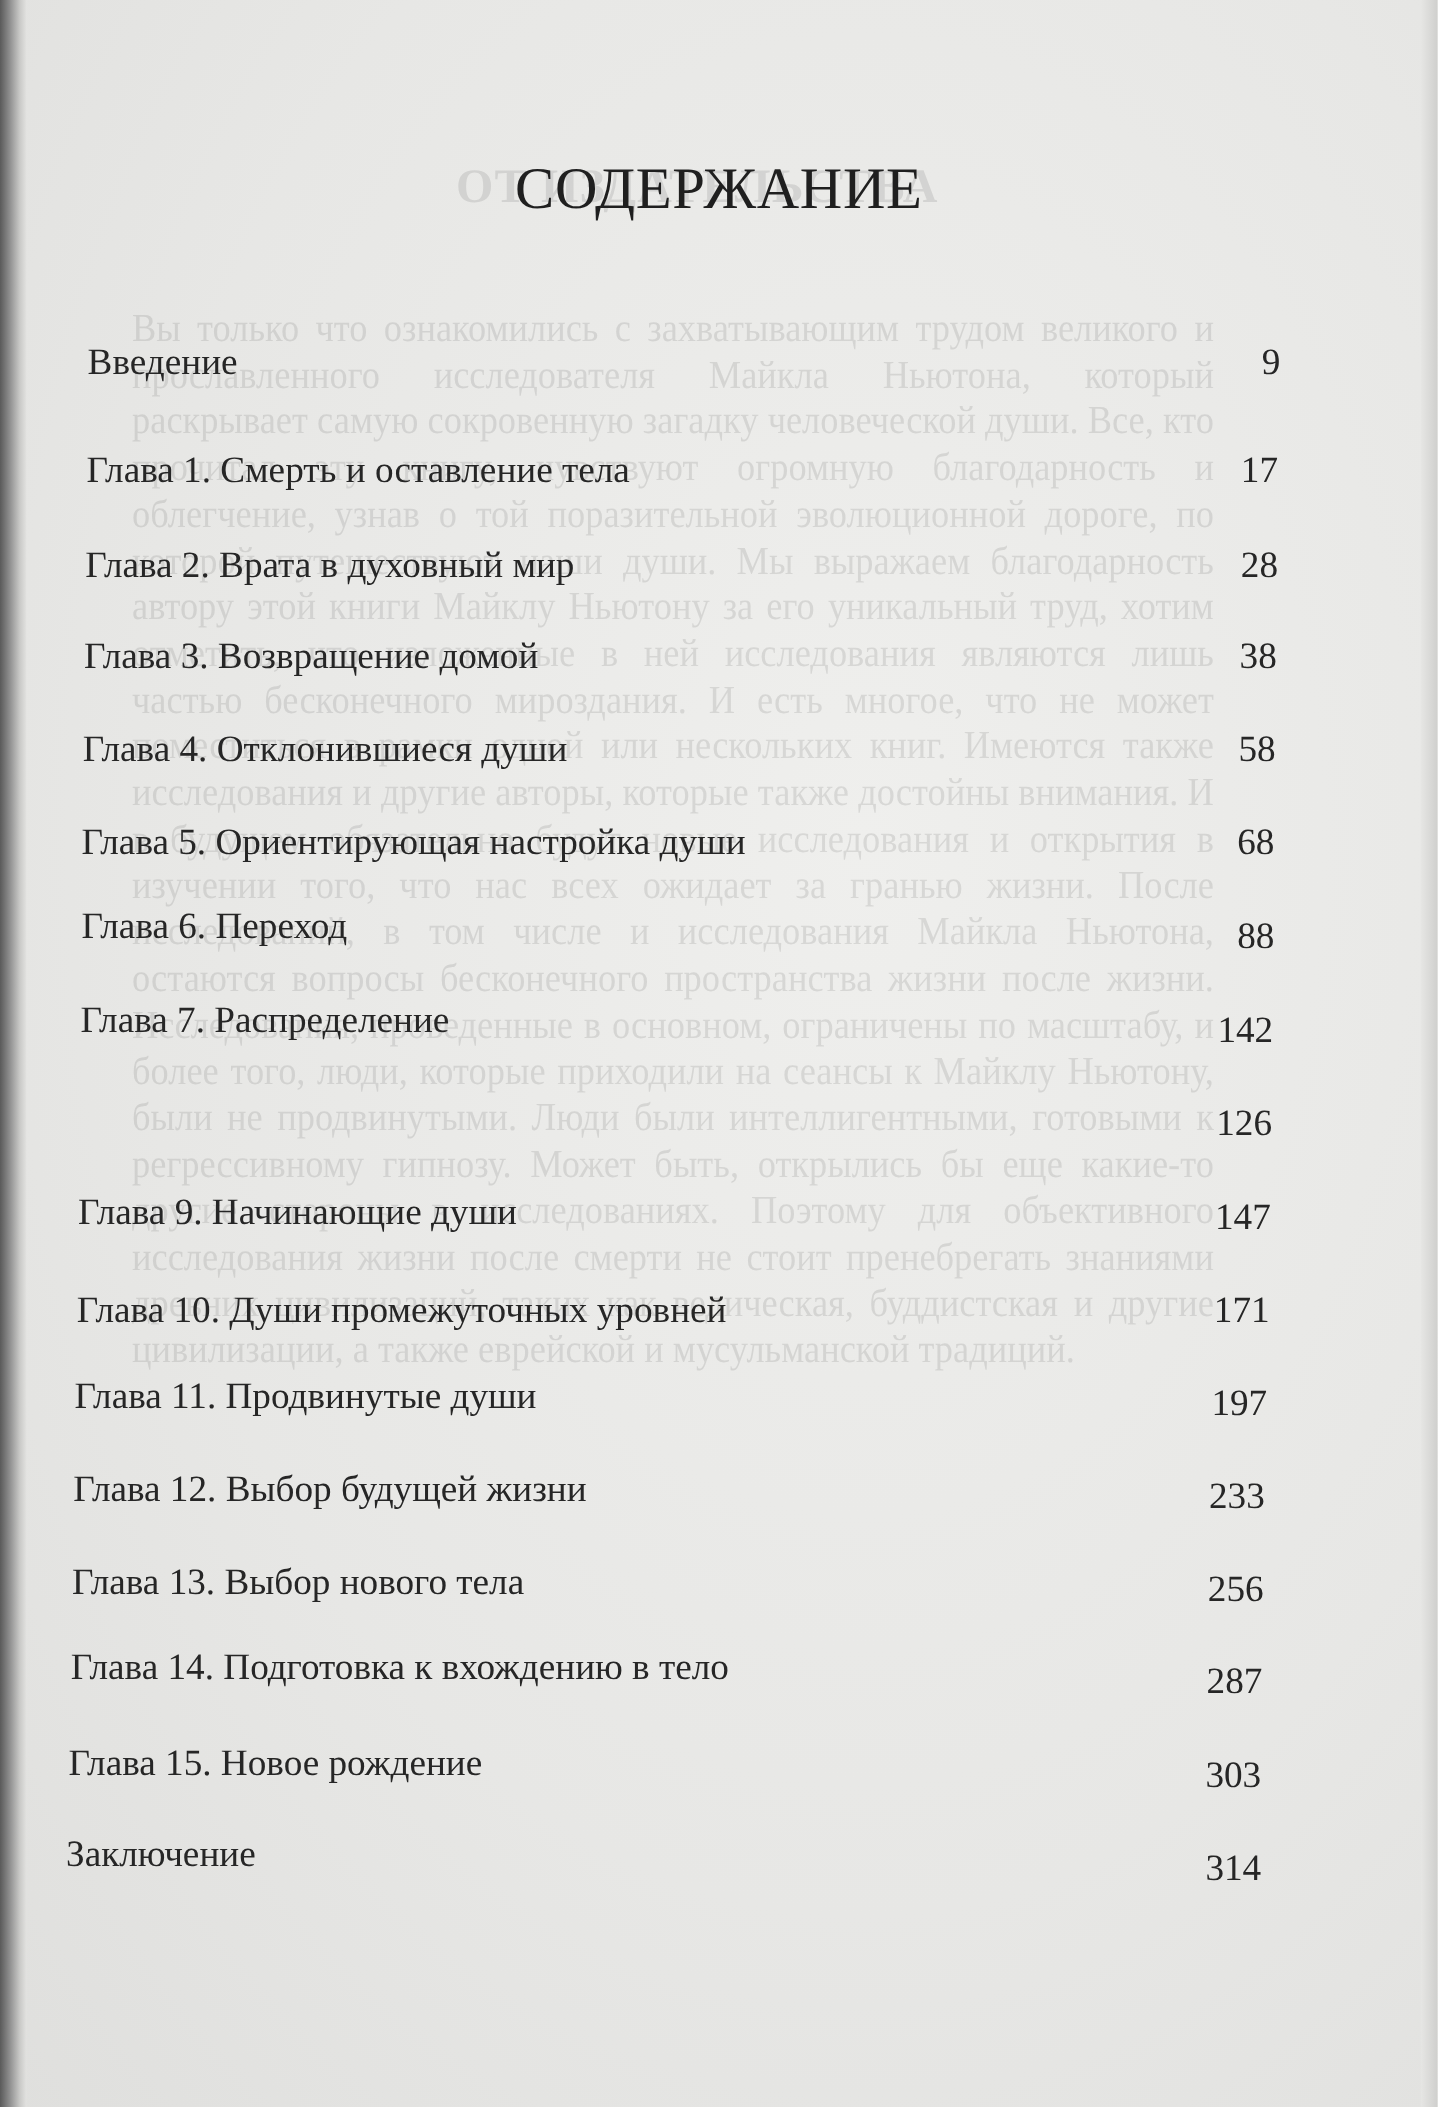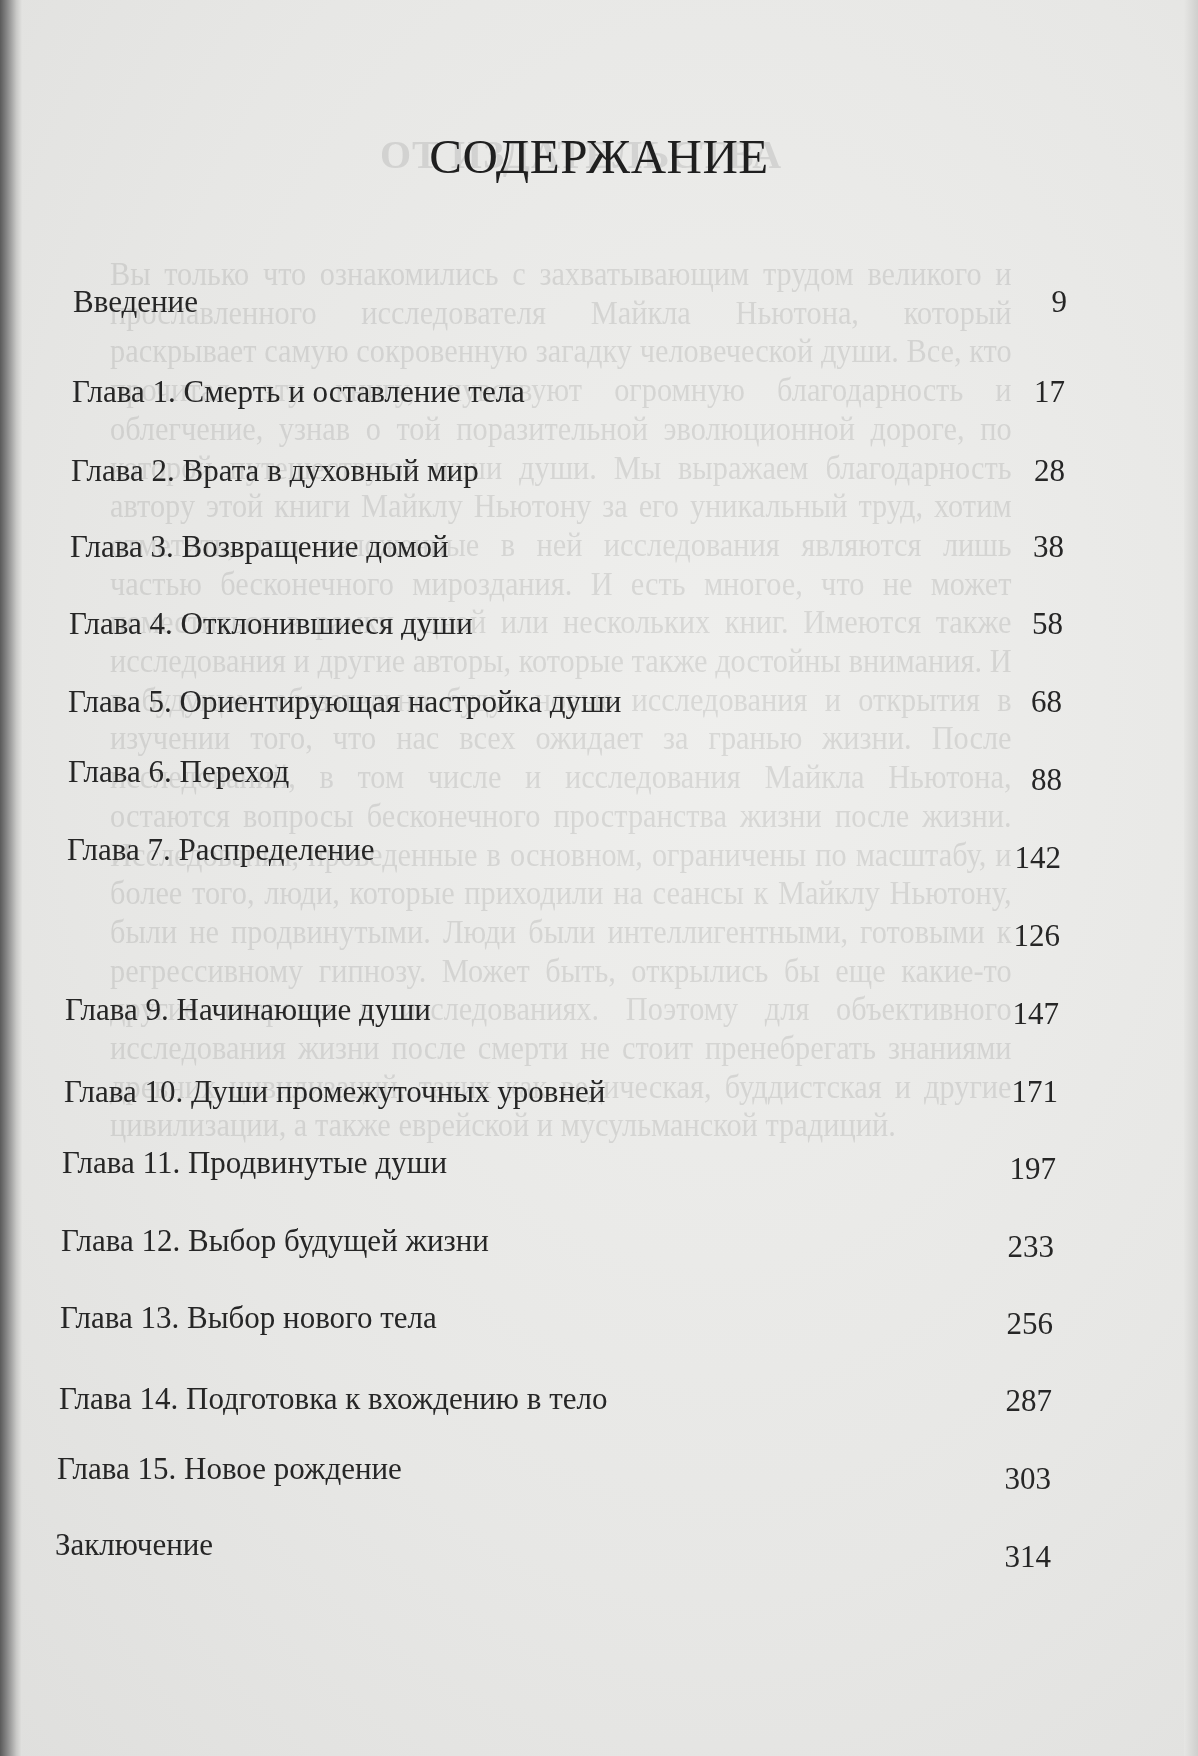--- a/index.html
+++ b/index.html
@@ -114,21 +114,21 @@
     </div>
     <div class="toc-row" style="left:61px; width:993px; top:1215px;">
       <span class="toc-label" style="bottom:6px;">Глава 12. Выбор будущей жизни</span>
       <span class="toc-page" style="right:0;">233</span>
     </div>
     <div class="toc-row" style="left:60px; width:993px; top:1292px;">
       <span class="toc-label" style="bottom:6px;">Глава 13. Выбор нового тела</span>
       <span class="toc-page" style="right:0;">256</span>
     </div>
     <div class="toc-row" style="left:59px; width:993px; top:1369px;">
-      <span class="toc-label" style="bottom:2px;margin-top:28px;">Глава 14. Подготовка к вхождению в тело</span>
+      <span class="toc-label" style="bottom:12px;margin-top:28px;">Глава 14. Подготовка к вхождению в тело</span>
       <span class="toc-page" style="right:0;">287</span>
     </div>
     <div class="toc-row" style="left:57px; width:994px; top:1447px;">
       <span class="toc-label" style="bottom:10px;">Глава 15. Новое рождение</span>
       <span class="toc-page" style="right:0;">303</span>
     </div>
     <div class="toc-row" style="left:55px; width:996px; top:1525px;">
       <span class="toc-label" style="bottom:12px;">Заключение</span>
       <span class="toc-page" style="right:0;">314</span>
     </div>

